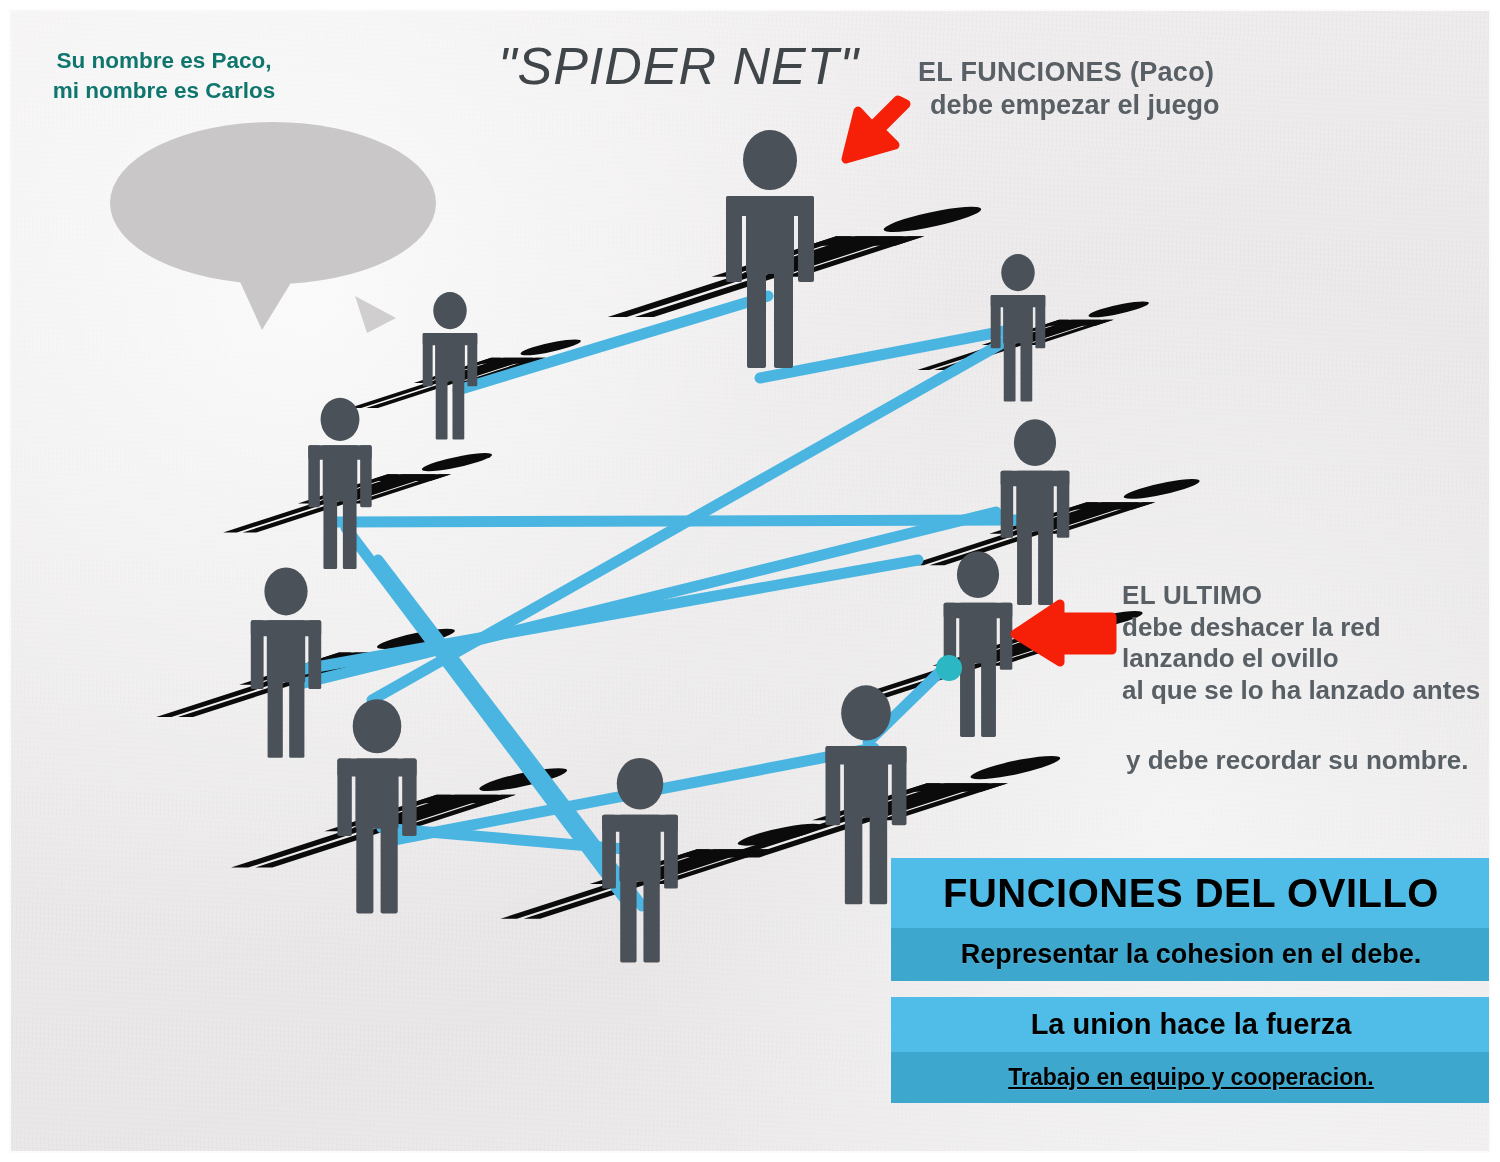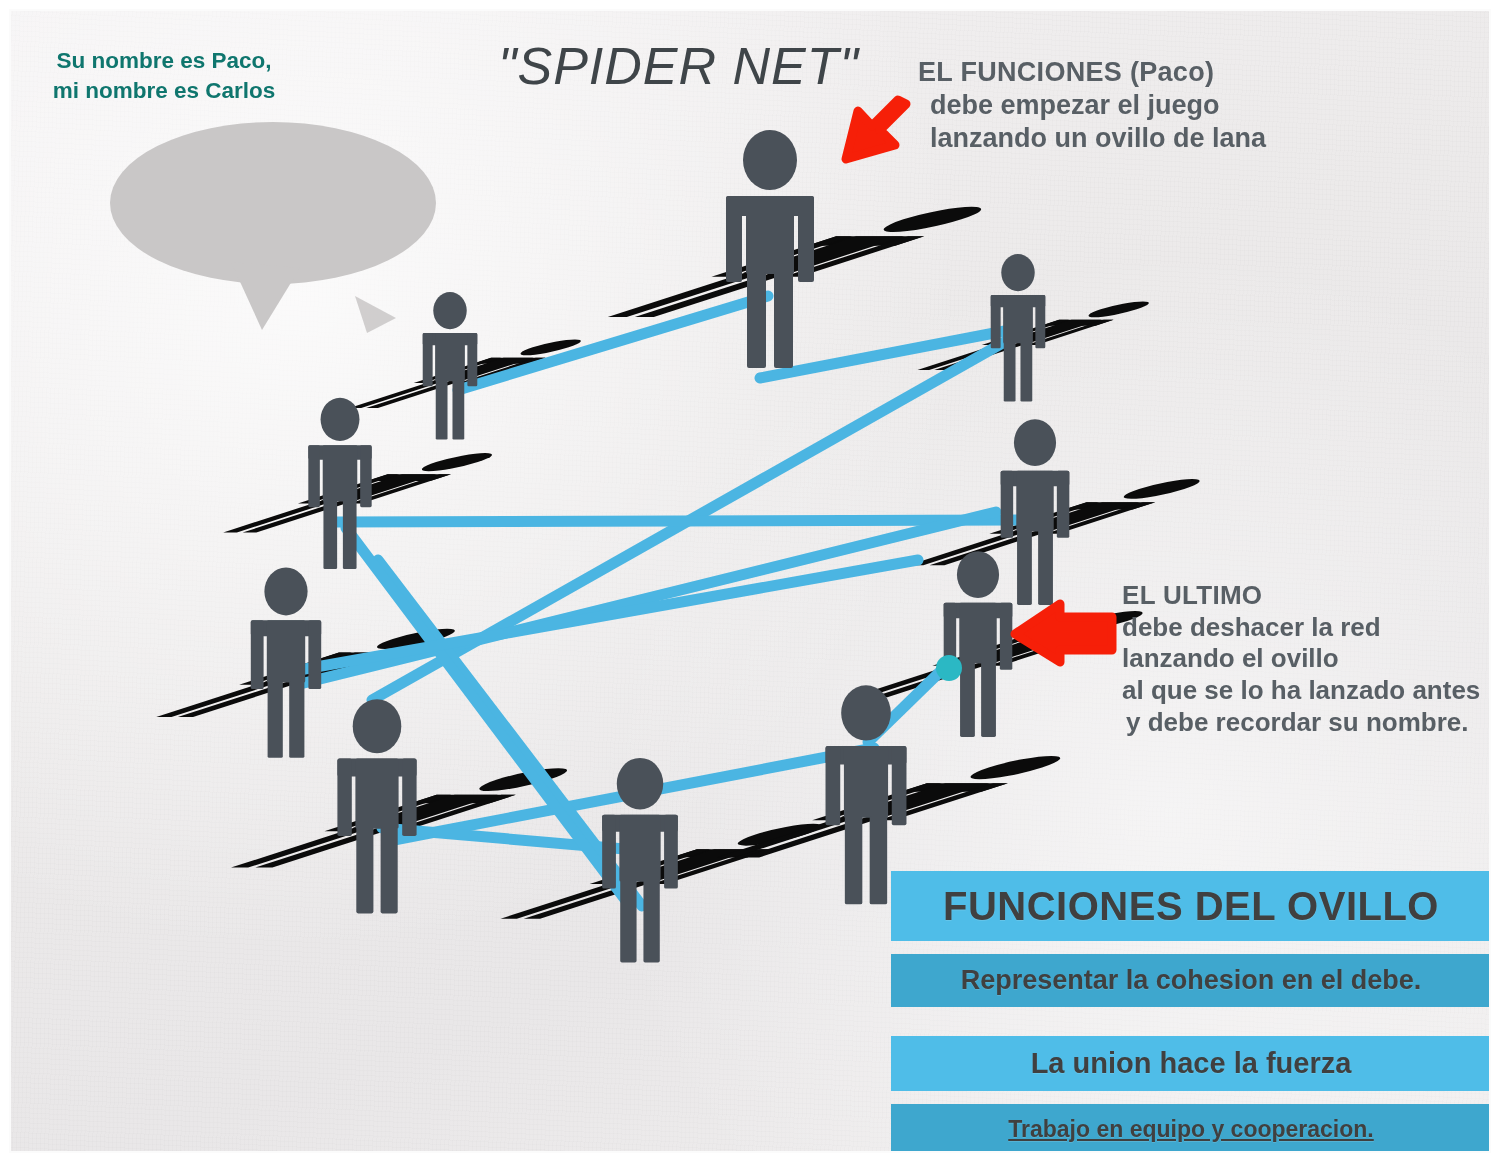--- a/index.html
+++ b/index.html
@@ -94,21 +94,21 @@
   }
   #animador .hd { font-size: 27px; }
   #animador .ln { padding-left: 12px; }
 
   #ultimo {
     left: 1122px;
     top: 580px;
     font-size: 26px;
   }
   #ultimo .hd { font-size: 26px; }
-  #ultimo .ln.indent { padding-left: 4px; }
+  #ultimo .ln.indent { padding-left: 4px; margin-top: 38px; }
 
   
   #bubble-wrap {
     position: absolute;
     left: 110px;
     top: 122px;
     width: 330px;
     height: 230px;
     z-index: 28;
   }
@@ -132,24 +132,23 @@
     top: 858px;
     width: 600px;
     z-index: 40;
   }
   .pblock { width: 100%; }
   .band {
     box-sizing: border-box;
     display: flex;
     align-items: center;
     justify-content: center;
-    color: #404040;
+    color: #000000;
     font-weight: bold;
     text-shadow: 0 1px 0 rgba(255,255,255,0.12);
-    margin-top: 13px;
   }
   .band-title {
     background: #4fbde8;
     height: 70px;
     font-size: 40px;
     letter-spacing: 0.5px;
   }
   .band-sub {
     background: #3ea7ce;
     height: 53px;
@@ -299,21 +298,20 @@
 
   <div id="bubble-wrap"></div>
   <div id="bubble-text">
     <span>Su nombre es Paco,</span><br>
     <span>mi nombre es Carlos</span>
   </div>
 
   <div class="txt callout" id="animador">
     <span class="hd">EL FUNCIONES (Paco)</span>
     <span class="ln">debe empezar el juego</span>
-    <span class="ln">lanzando un ovillo de lana</span>
   </div>
 
   <div class="txt callout" id="ultimo">
     <span class="hd">EL ULTIMO</span>
     <span class="ln">debe deshacer la red</span>
     <span class="ln">lanzando el ovillo</span>
     <span class="ln">al que se lo ha lanzado antes</span>
     <span class="ln indent"> y debe recordar su nombre.</span>
   </div>
 

